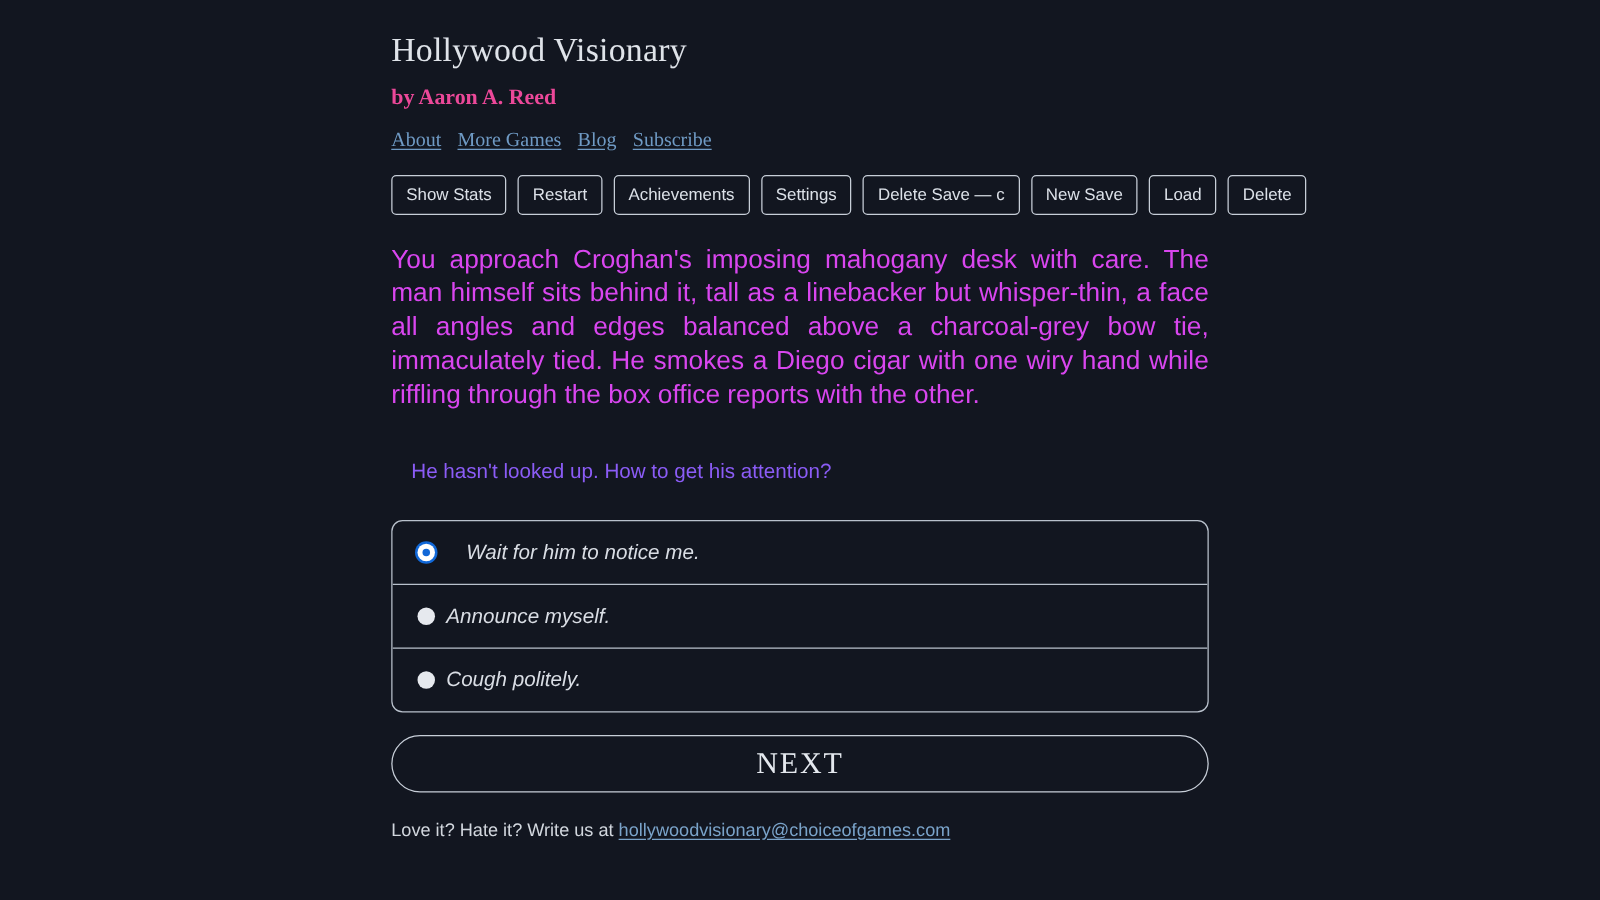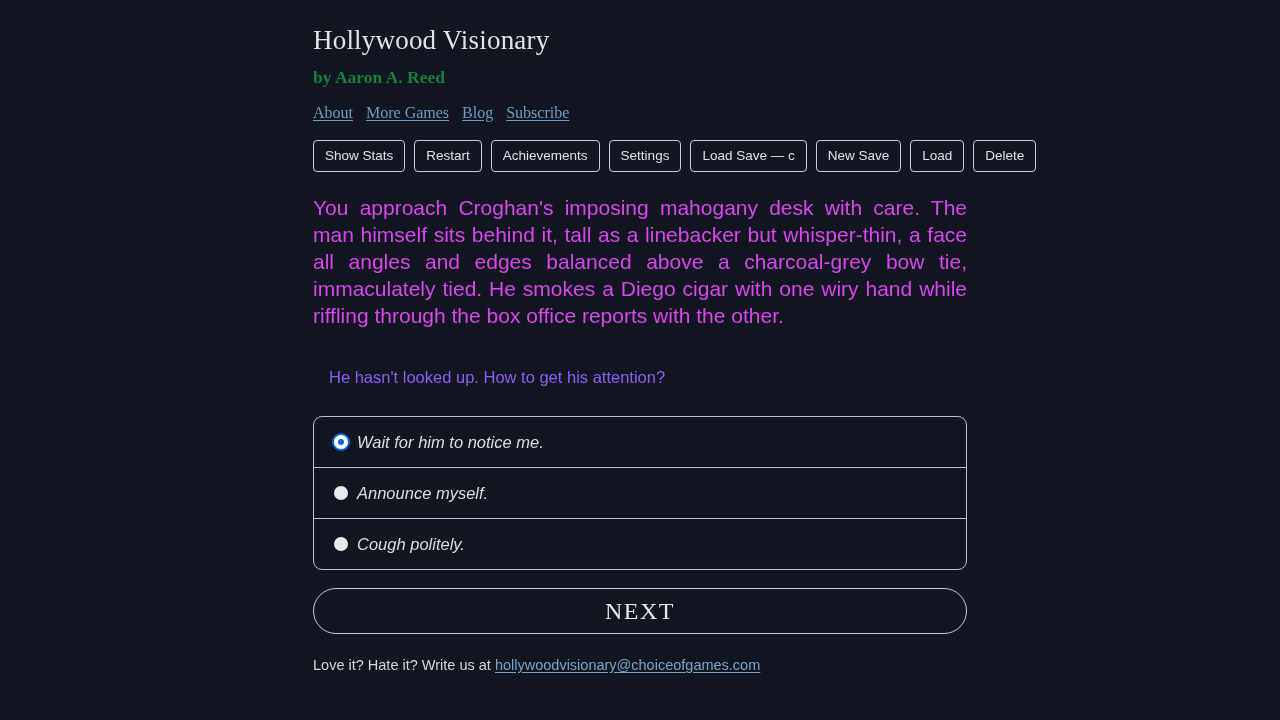--- a/index.html
+++ b/index.html
@@ -40,21 +40,21 @@
     color: #dfe3e9;
     margin: 0;
     padding-top: 24px;
     letter-spacing: .2px;
   }
   .byline {
     font-family: "Liberation Serif", serif;
     font-size: 17.5px;
     line-height: 22px;
     font-weight: 700;
-    color: #15803d;
+    color: #ec4899;
     margin: 0;
     padding-top: 10px;
   }
 
   .navlinks {
     padding-top: 15px;
     font-family: Liberation Serif, serif;
     font-size: 16px;
     line-height: 20px;
     white-space: nowrap;
@@ -119,21 +119,21 @@
   }
   .choice {
     display: flex;
     align-items: center;
     height: 50px;
     padding-left: 20px;
     border-top: 1px solid #b9c1cc;
     cursor: pointer;
     background: transparent;
   }
-  .choice:first-child { border-top: none; }
+  .choice:first-child { border-top: none; gap: 16px; }
 
   .radio {
     position: relative;
     flex: 0 0 auto;
     width: 14px;
     height: 14px;
     border-radius: 50%;
     background: #e6e9ee;
     margin-right: 9px;
   }
@@ -196,21 +196,21 @@
   <div id="wrap">
 
     <h1 class="game-title">Hollywood Visionary</h1>
     <p class="byline">by Aaron A. Reed</p>
 
     <nav class="navlinks">
       <a href="#">About</a><a href="#">More Games</a><a href="#">Blog</a><a href="#">Subscribe</a>
     </nav>
 
     <div class="btnrow">
-      <button class="gbtn">Show Stats</button><button class="gbtn">Restart</button><button class="gbtn">Achievements</button><button class="gbtn">Settings</button><button class="gbtn">Load Save — c</button><button class="gbtn">New Save</button><button class="gbtn">Load</button><button class="gbtn">Delete</button>
+      <button class="gbtn">Show Stats</button><button class="gbtn">Restart</button><button class="gbtn">Achievements</button><button class="gbtn">Settings</button><button class="gbtn">Delete Save — c</button><button class="gbtn">New Save</button><button class="gbtn">Load</button><button class="gbtn">Delete</button>
     </div>
 
     <p class="story">You approach Croghan's imposing mahogany desk with care. The man himself sits behind it, tall as a linebacker but whisper-thin, a face all angles and edges balanced above a charcoal-grey bow tie, immaculately tied. He smokes a Diego cigar with one wiry hand while riffling through the box office reports with the other.</p>
     <p class="question">He hasn't looked up. How to get his attention?</p>
 
     <div class="choices">
       <div class="choice">
         <span class="radio on"></span>
         <span class="choice-label">Wait for him to notice me.</span>
       </div>

